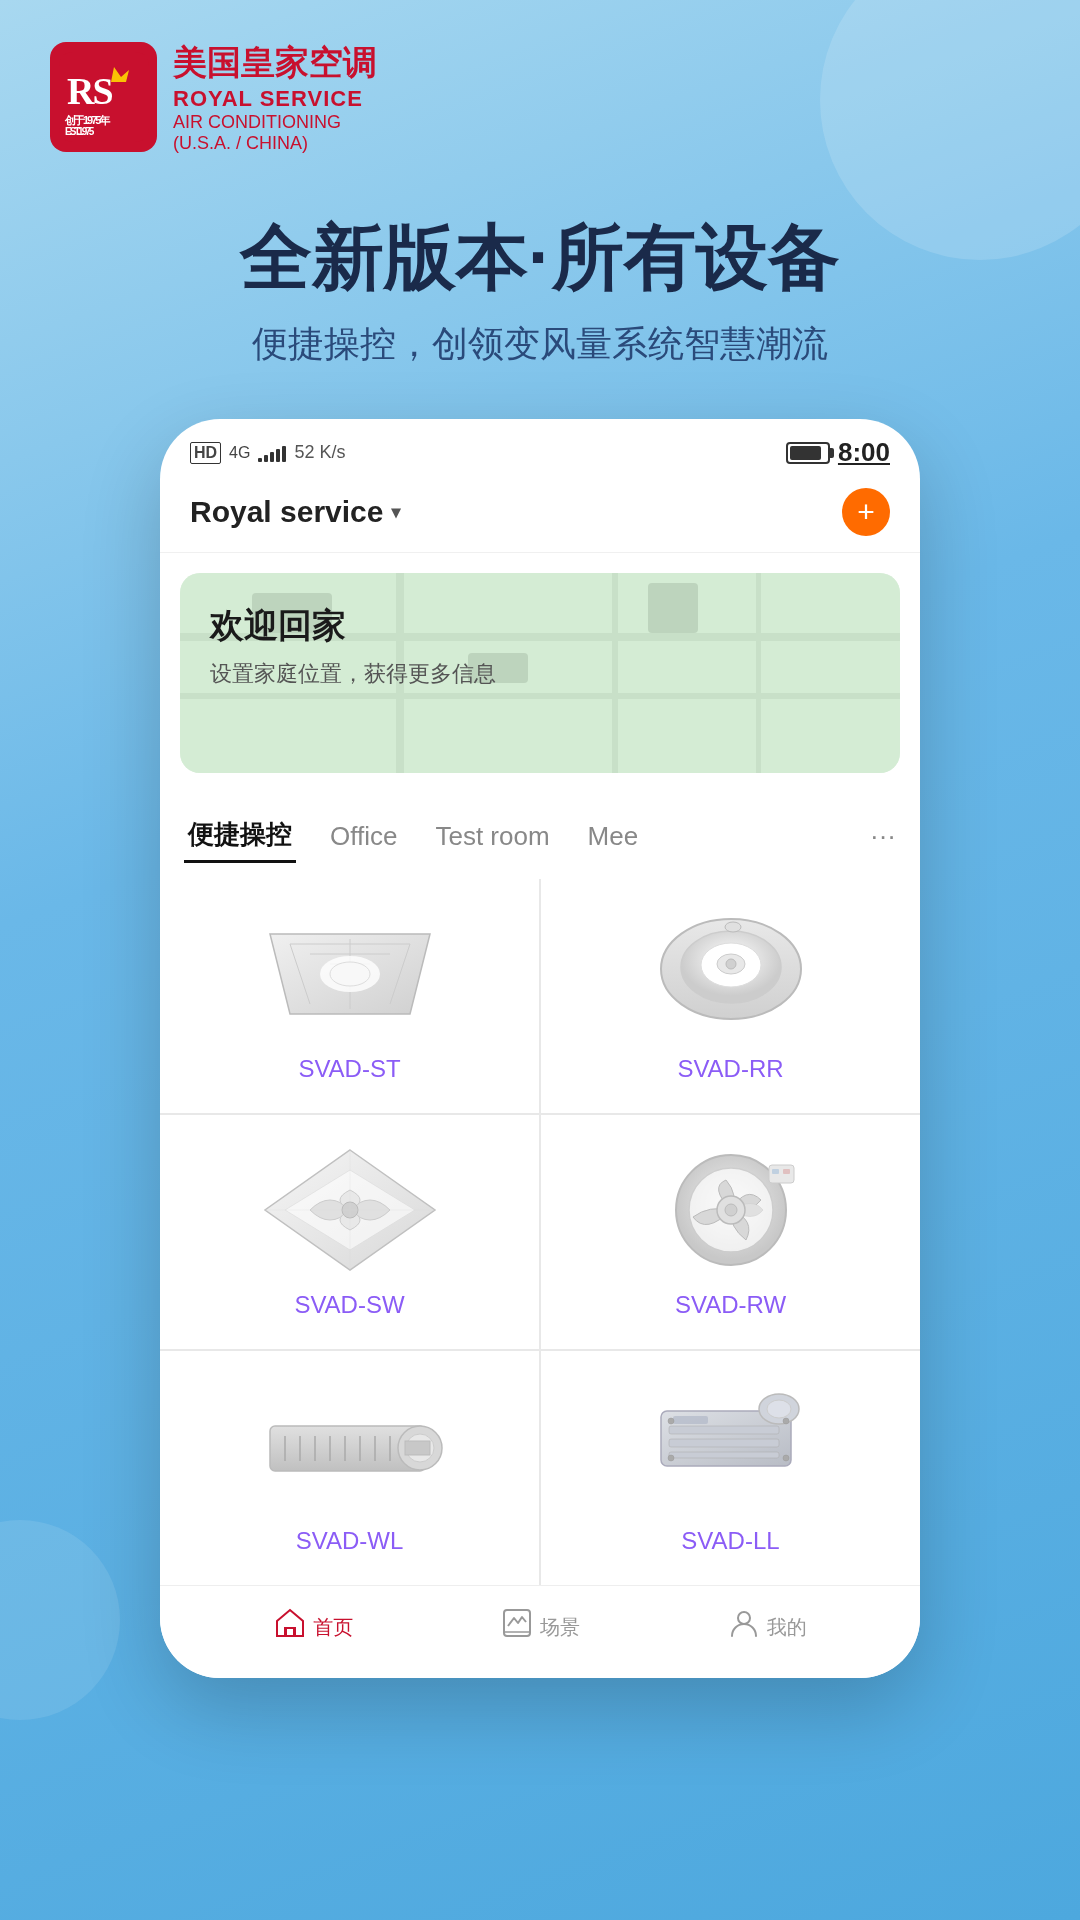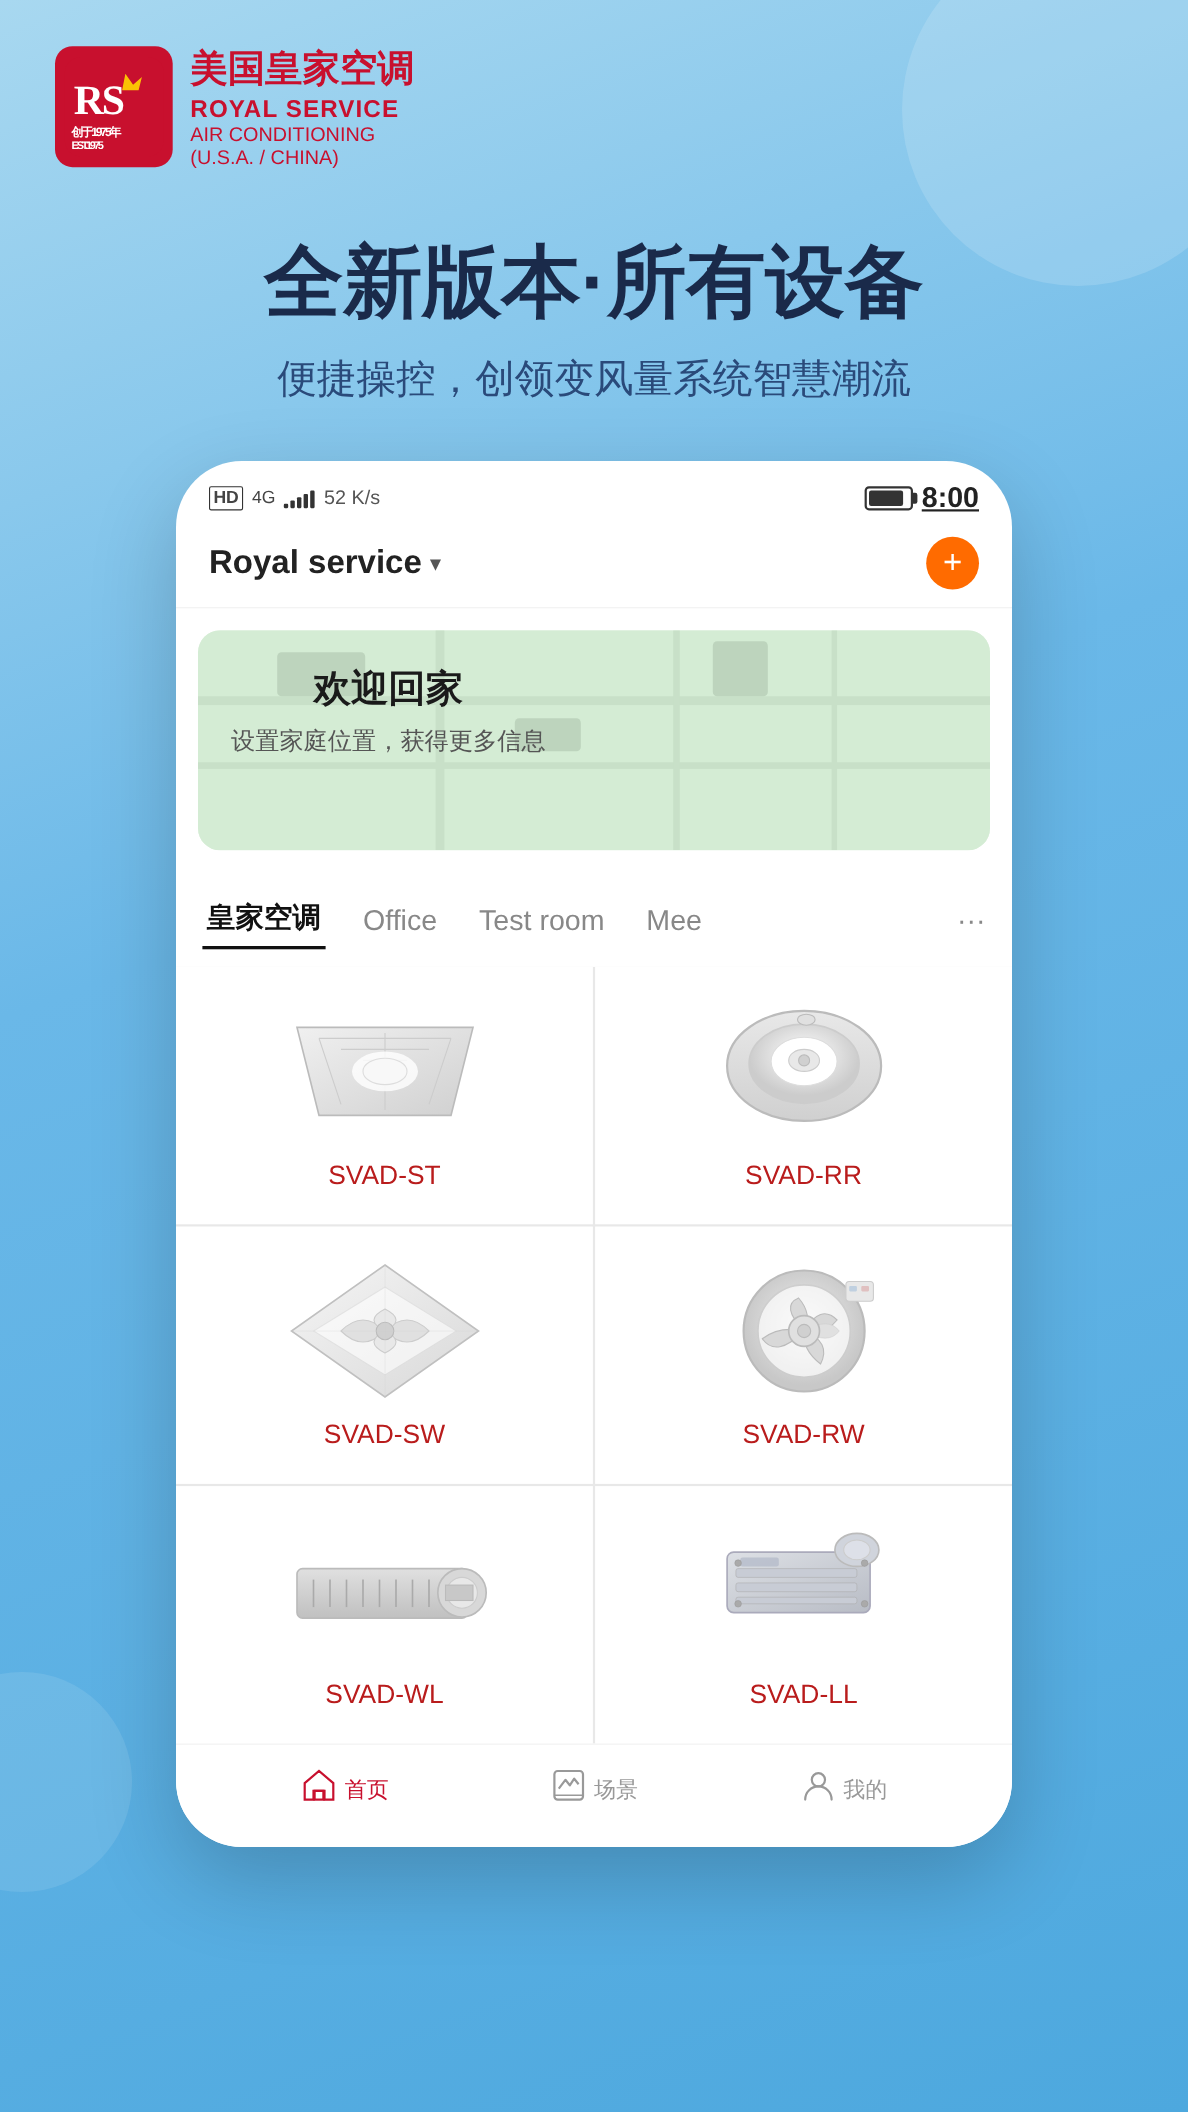--- a/index.html
+++ b/index.html
@@ -200,21 +200,20 @@
     }
 
     
     .map-card {
       margin: 20px 20px;
       border-radius: 20px;
       overflow: hidden;
       background: #e8f4e8;
       position: relative;
       height: 200px;
-      text-align: center;
     }
     .map-bg {
       position: absolute;
       inset: 0;
       background: #d4ecd4;
     }
     
     .map-content {
       position: absolute;
       inset: 0;
@@ -292,21 +291,21 @@
     }
     .device-image {
       width: 200px;
       height: 130px;
       display: flex;
       align-items: center;
       justify-content: center;
     }
     .device-name {
       font-size: 24px;
-      color: #b91c1c;
+      color: #8b5cf6;
       font-weight: 500;
     }
 
     
     .bottom-nav {
       display: flex;
       justify-content: space-around;
       align-items: center;
       padding: 20px 40px 30px;
       border-top: 1px solid #eee;
@@ -427,21 +426,21 @@
         <div class="map-block2"></div>
         <div class="map-block3"></div>
       </div>
       <div class="map-text-area">
         <div class="map-welcome">欢迎回家</div>
         <div class="map-desc">设置家庭位置，获得更多信息</div>
       </div>
     </div>
 
     <div class="tabs-bar">
-      <div class="tab-item active">皇家空调</div>
+      <div class="tab-item active">便捷操控</div>
       <div class="tab-item">Office</div>
       <div class="tab-item">Test room</div>
       <div class="tab-item">Mee</div>
       <div class="tab-more">···</div>
     </div>
 
     <div class="device-grid">
 
       <div class="device-card">
         <div class="device-image">

